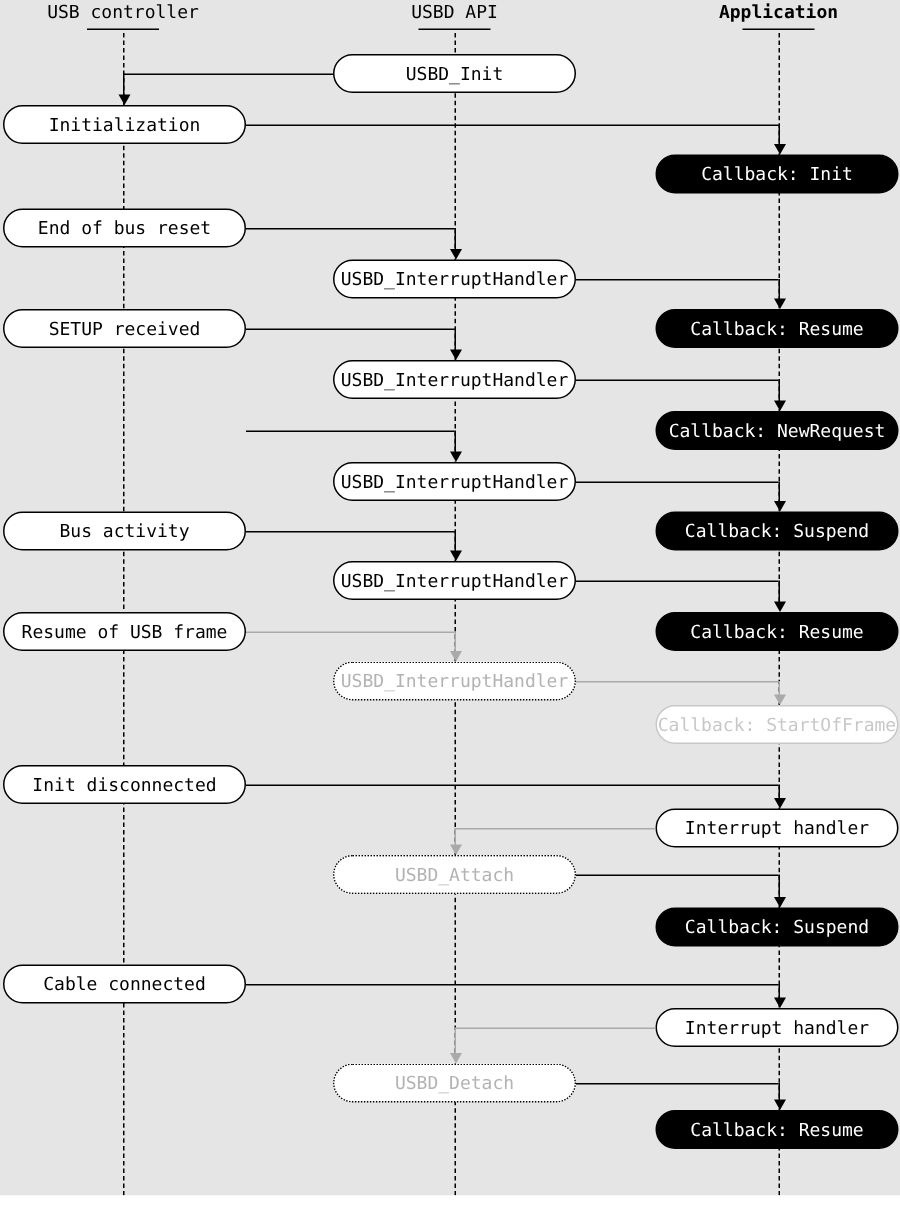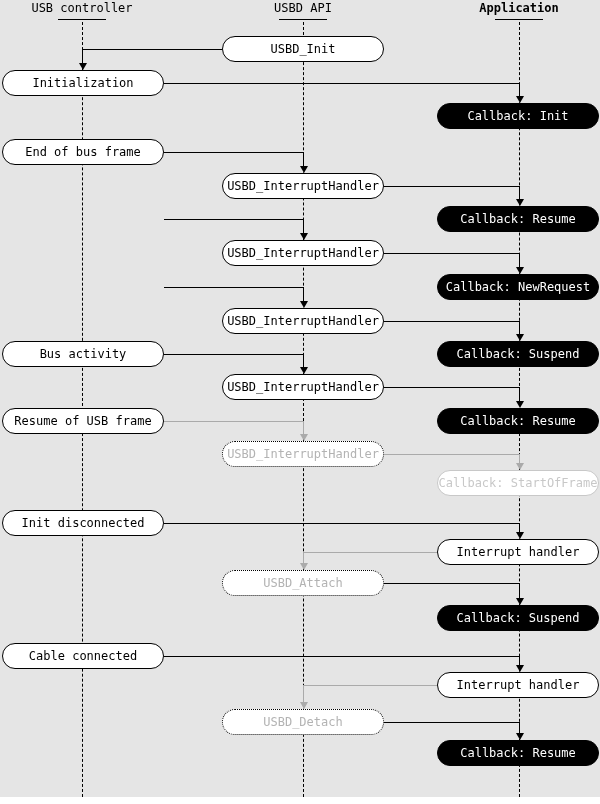--- a/index.html
+++ b/index.html
@@ -114,22 +114,23 @@
     <div class="lifeline" style="left: 82px;"></div>
     <div class="col-header" style="left: 303px;">USBD API</div>
     <div class="header-underline" style="left: 303px;"></div>
     <div class="lifeline" style="left: 303px;"></div>
     <div class="col-header" style="left: 519px; font-weight: bold;">Application</div>
     <div class="header-underline" style="left: 519px;"></div>
     <div class="lifeline" style="left: 519px;"></div>
     <div class="node solid" style="left: 2px; top: 70px; width: 162px;">Initialization</div>
     <div class="node solid" style="left: 222px; top: 36px; width: 162px;">USBD_Init</div>
     <div class="node filled" style="left: 437px; top: 103px; width: 162px;">Callback: Init</div>
-    <div class="node solid" style="left: 2px; top: 139px; width: 162px;">End of bus frame</div>
+    <div class="node solid" style="left: 2px; top: 139px; width: 162px;">End of bus reset</div>
     <div class="node solid" style="left: 222px; top: 173px; width: 162px;">USBD_InterruptHandler</div>
+    <div class="node solid" style="left: 2px; top: 206px; width: 162px;">SETUP received</div>
     <div class="node filled" style="left: 437px; top: 206px; width: 162px;">Callback: Resume</div>
     <div class="node solid" style="left: 222px; top: 240px; width: 162px;">USBD_InterruptHandler</div>
     <div class="node filled" style="left: 437px; top: 274px; width: 162px;">Callback: NewRequest</div>
     <div class="node solid" style="left: 222px; top: 308px; width: 162px;">USBD_InterruptHandler</div>
     <div class="node solid" style="left: 2px; top: 341px; width: 162px;">Bus activity</div>
     <div class="node filled" style="left: 437px; top: 341px; width: 162px;">Callback: Suspend</div>
     <div class="node solid" style="left: 222px; top: 374px; width: 162px;">USBD_InterruptHandler</div>
     <div class="node solid" style="left: 2px; top: 408px; width: 162px;">Resume of USB frame</div>
     <div class="node filled" style="left: 437px; top: 408px; width: 162px;">Callback: Resume</div>
     <div class="node ghost" style="left: 222px; top: 441px; width: 162px;">USBD_InterruptHandler</div>

